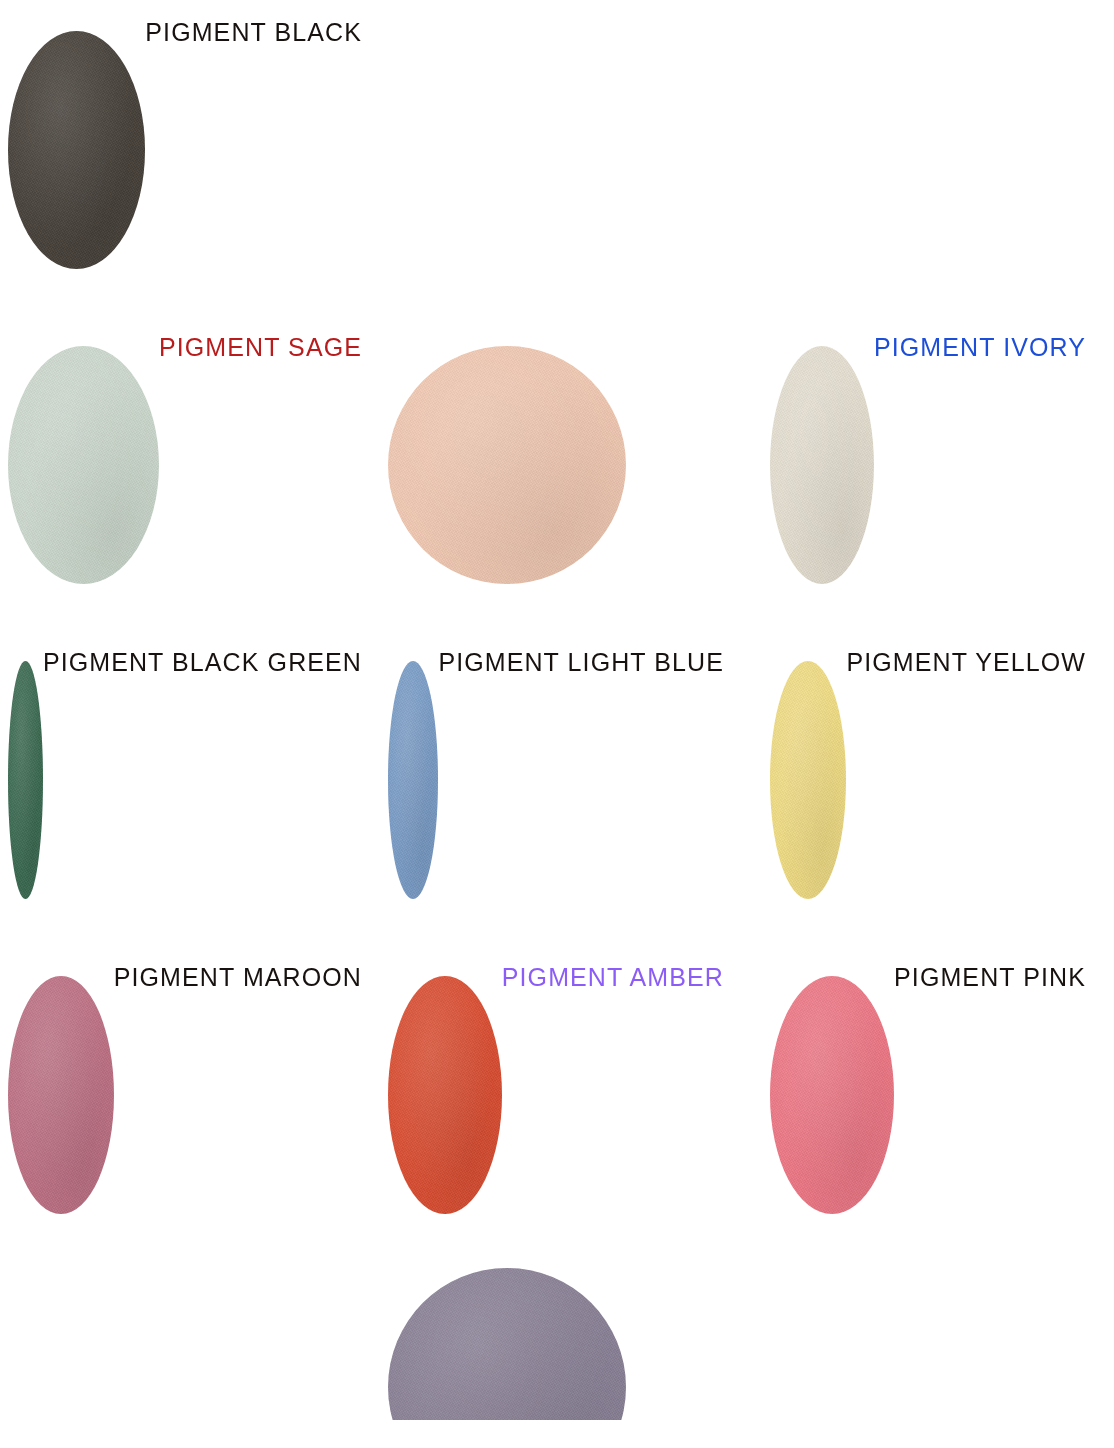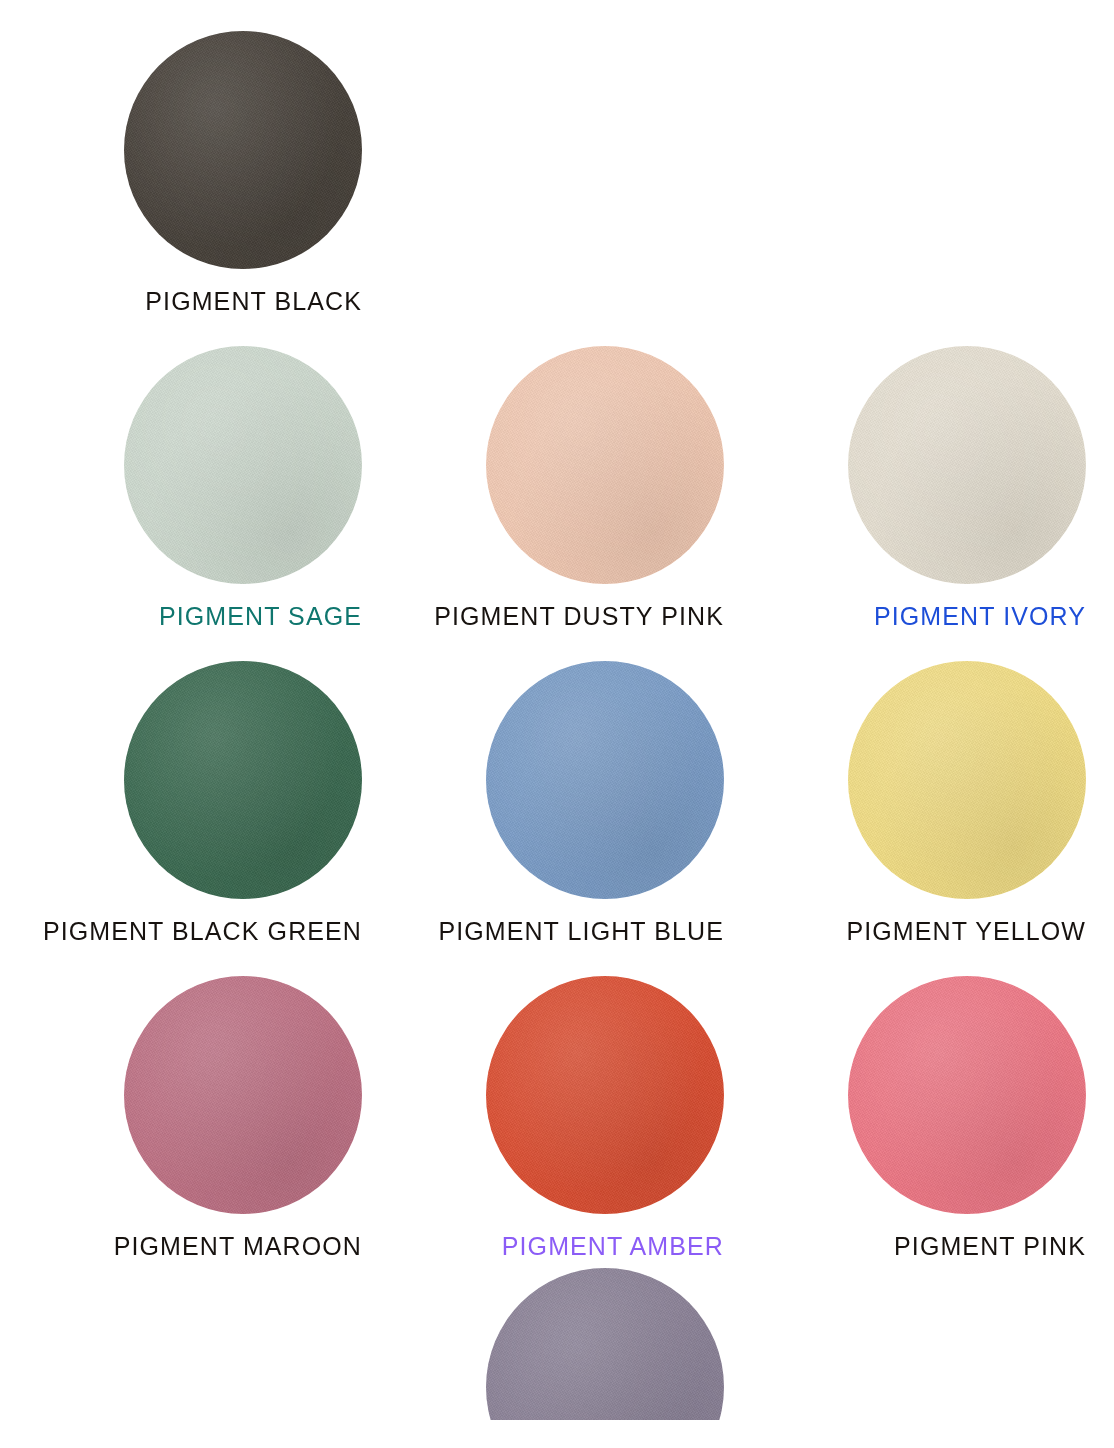--- a/index.html
+++ b/index.html
@@ -27,22 +27,22 @@
     justify-content: flex-start;
     align-items: flex-start;
     width: 1114px;
     height: 315px;
     box-sizing: border-box;
   }
 
   .swatch-cell {
     width: 362px;
     display: flex;
-    flex-direction: column;
-    align-items: flex-end;
+    flex-direction: row;
+    align-items: flex-start;
     box-sizing: border-box;
   }
 
   
   .swatch-cell.col-0 { padding-left: 8px; }
   .swatch-cell.col-1 { padding-left: 26px; }
   .swatch-cell.col-2 { padding-left: 46px; }
 
   .swatch-disc {
     width: 238px;
@@ -116,25 +116,24 @@
   <div class="swatch-row">
     <div class="swatch-cell col-0">
       <div class="swatch-disc" style="background-color: rgb(71, 65, 58);"></div>
       <div class="swatch-label" style="color: rgb(23, 18, 15);">PIGMENT BLACK</div>
     </div>
   </div>
 
   <div class="swatch-row">
     <div class="swatch-cell col-0">
       <div class="swatch-disc" style="background-color: rgb(204, 216, 205);"></div>
-      <div class="swatch-label" style="color: #0f766e;">PIGMENT SAGE</div>
+      <div class="swatch-label" style="color: #b91c1c;">PIGMENT SAGE</div>
     </div>
     <div class="swatch-cell col-1">
       <div class="swatch-disc" style="background-color: rgb(240, 200, 178);"></div>
-      <div class="swatch-label" style="color: rgb(23, 18, 15);">PIGMENT DUSTY PINK</div>
     </div>
     <div class="swatch-cell col-2">
       <div class="swatch-disc" style="background-color: rgb(228, 222, 208);"></div>
       <div class="swatch-label" style="color: #1d4ed8;">PIGMENT IVORY</div>
     </div>
   </div>
 
   <div class="swatch-row">
     <div class="swatch-cell col-0">
       <div class="swatch-disc" style="background-color: rgb(59, 106, 81);"></div>

